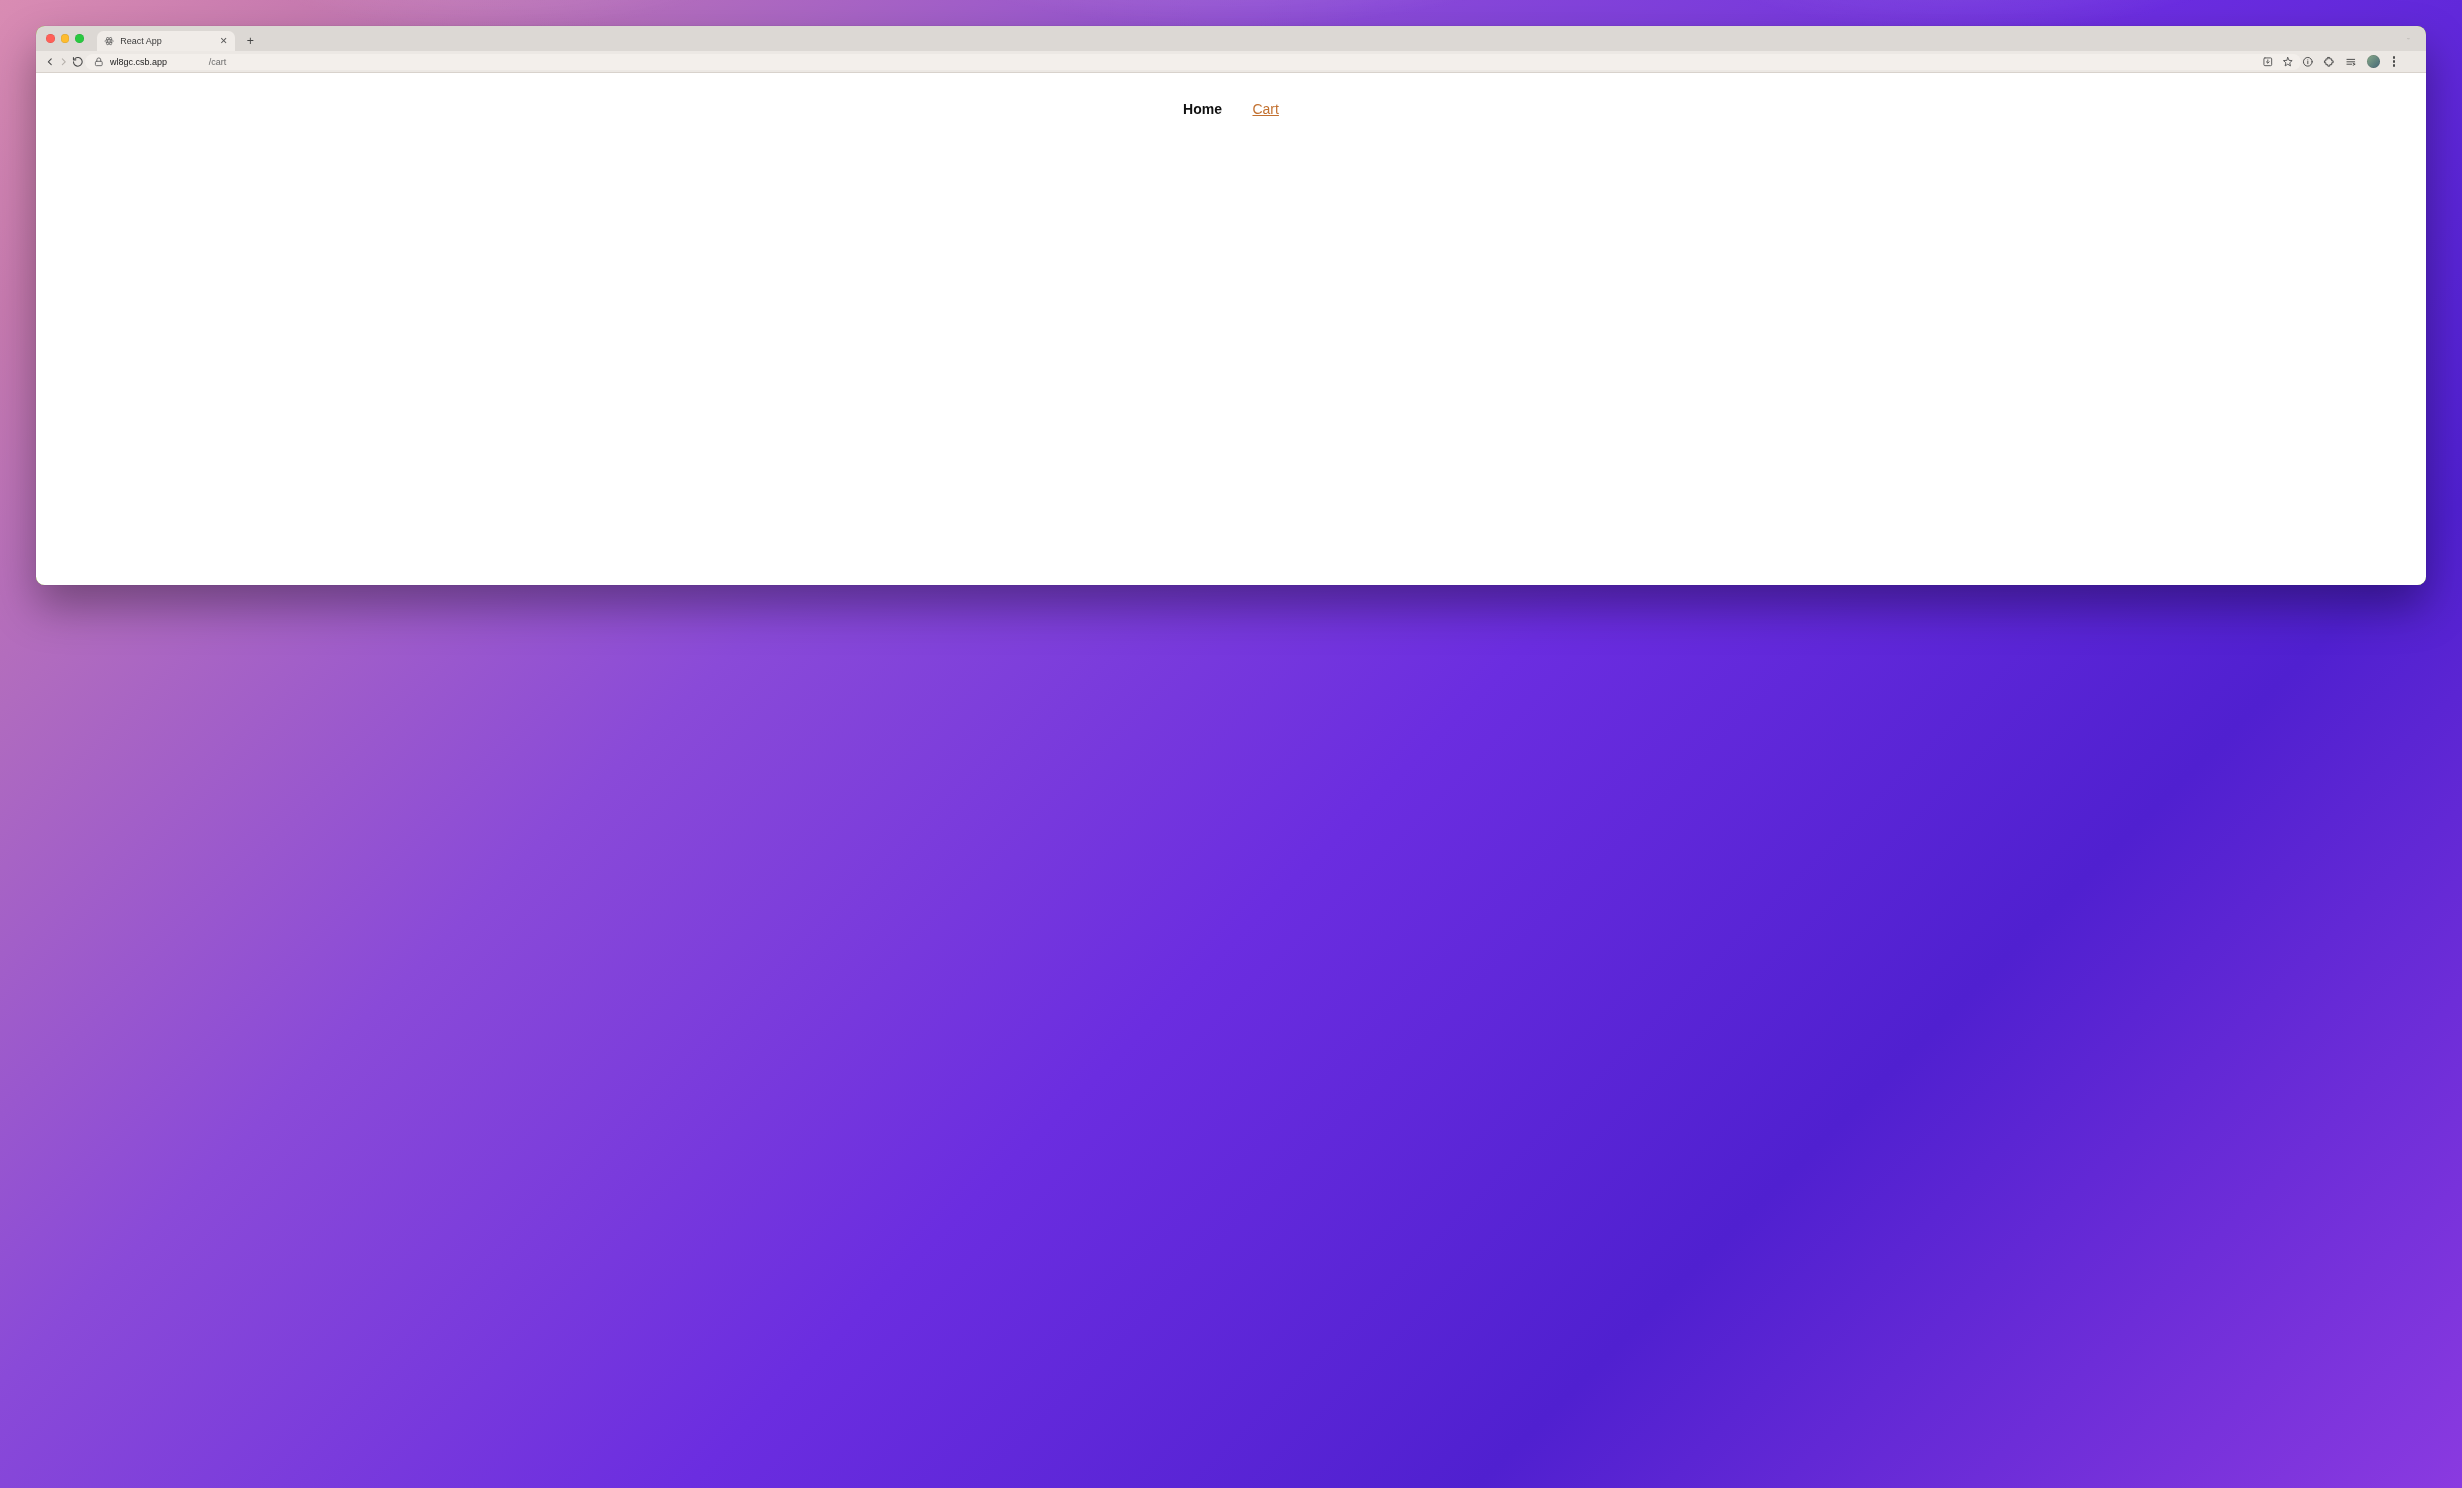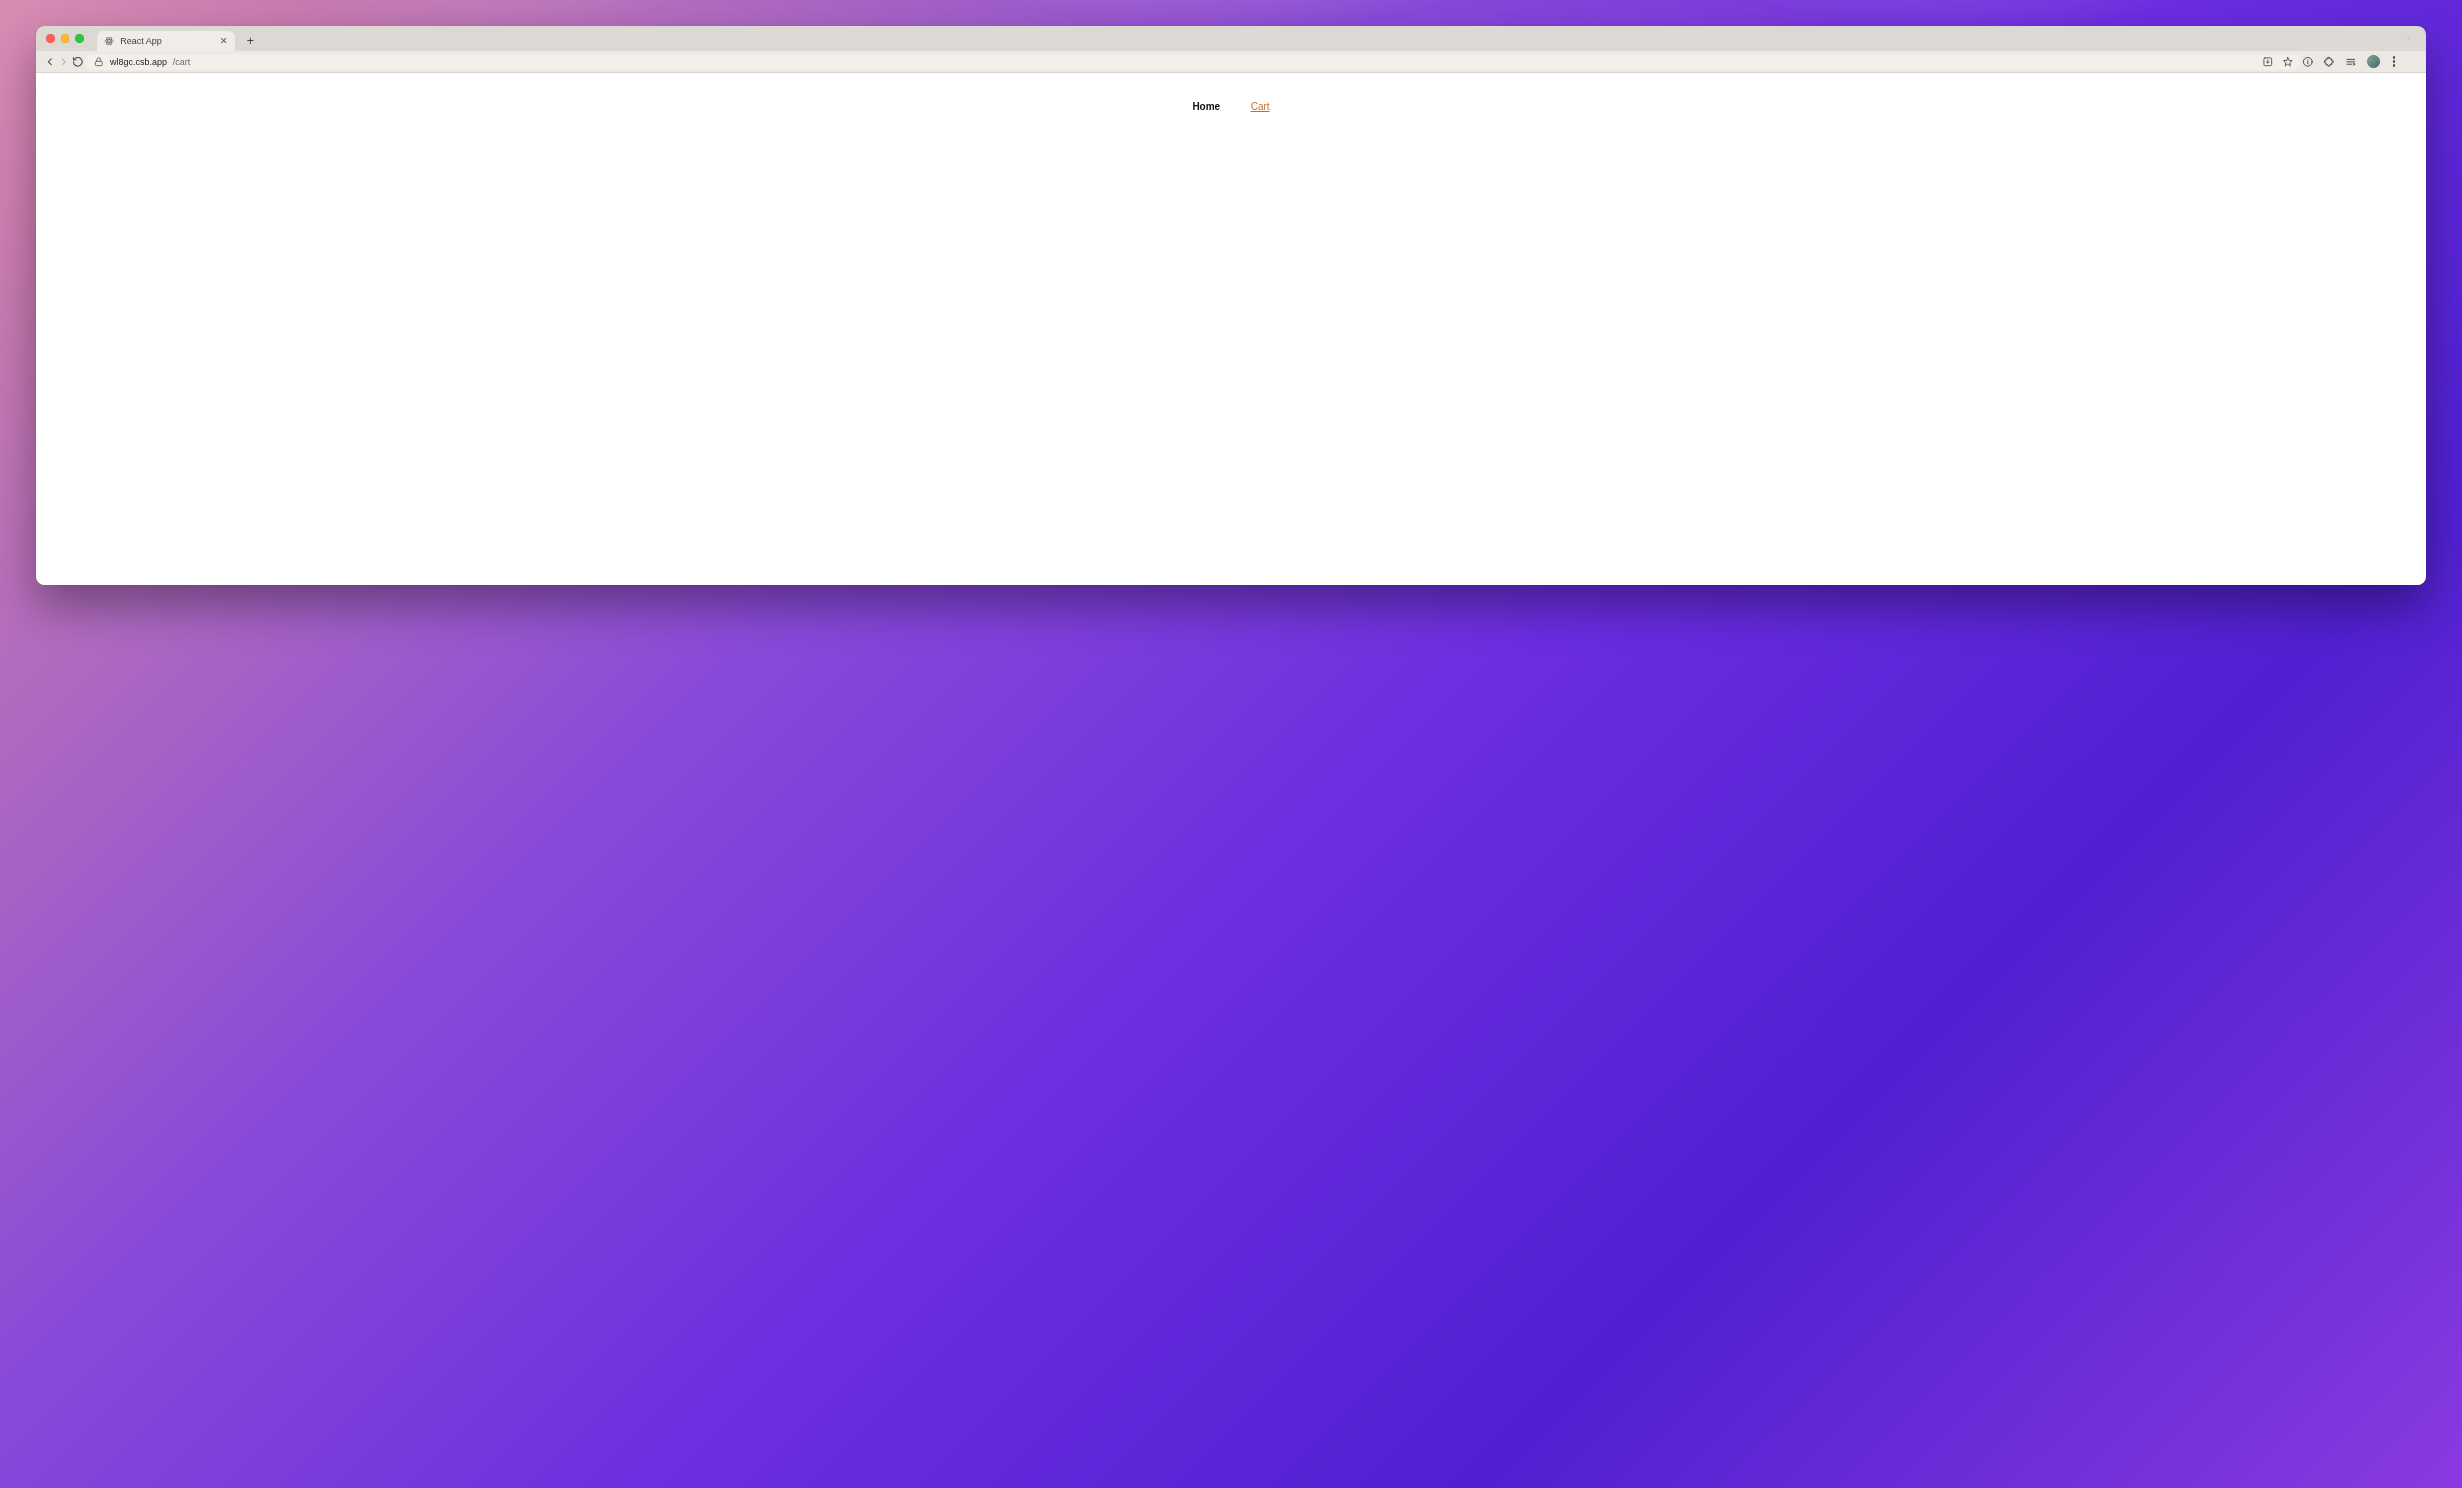--- a/index.html
+++ b/index.html
@@ -93,35 +93,35 @@
     background:#f3efeb;
     border-radius:10.2px;
     height:16px;
     display:flex; align-items:center; gap:5.8px;
     padding:0 7.3px;
     font-size:9px; color:#3b3b3b;
     max-width: calc(100% - 160px);
   }
   .lock { color:#6b6b6b; display:flex;}
   .addr-host { color:#222; }
-  .addr-path { color:#6b6b6b; }
+  .addr-path { color:#6b6b6b;margin-left:36px; }
   .addr-right { margin-left:auto; display:flex; gap:8.7px; align-items:center; color:#5a5a5a;}
   .tb-right { display:flex; align-items:center; gap:10.2px; color:#4a4a4a; }
   .tb-ico { width:11.6px; height:11.6px; display:flex; align-items:center; justify-content:center;}
   .tb-ico svg { width:11.6px; height:11.6px; stroke:currentColor; fill:none; stroke-width:2; stroke-linecap:round; stroke-linejoin:round;}
   .avatar { width:13px; height:13px; border-radius:50%; background:linear-gradient(135deg,#8a8 0,#467 100%); box-shadow:inset 0 0 0 0.4px rgba(0,0,0,.2); }
   .kebab { display:flex; flex-direction:column; gap:1.8px; padding:1.5px 2.9px;}
   .kebab span { width:2.2px; height:2.2px; background:#4a4a4a; border-radius:50%; }
 
   .viewport { flex:1; background:#fff; overflow:auto; }
   .page {
     padding-top:27.6px;
     text-align:center;
   }
-  .nav-links { display:flex; gap:30.5px; justify-content:center; font-size:10px; font-weight:600; }
+  .nav-links { display:flex; gap:30.5px; justify-content:center; font-size:14px; font-weight:600; }
   .nav-links a.home { color:#111; text-decoration:none; }
   .nav-links a.cart { color:#c2702f; text-decoration:underline; font-weight:400; }
   .total {
     margin-top:30.5px;
     font-size:14.5px; font-weight:800; color:#111;
   }
 </style>
 </head>
 <body>
 

